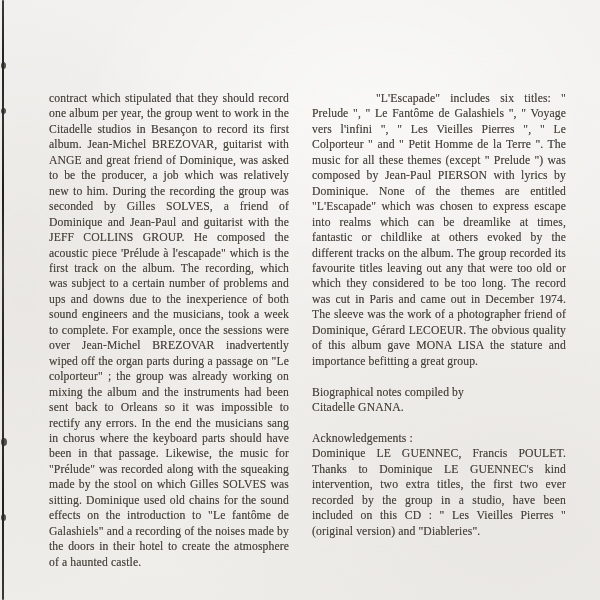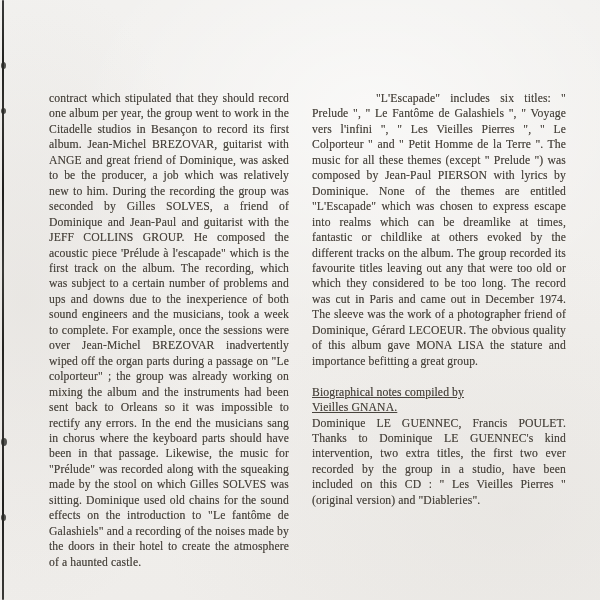--- a/index.html
+++ b/index.html
@@ -51,21 +51,21 @@
     letter-spacing: 0.1px;
     text-shadow: 0 0 0.6px rgba(73,68,61,0.55);
     margin-top: 47px;
   }
   .col-left  { left: 49px;  width: 240px; }
   .col-right { left: 312px; width: 254px; }
 
   p { margin: 0; }
   .justify { text-align: justify; text-justify: inter-word; }
   .first-indent { text-indent: 64px; }
-  .gap-above { margin-top: 15.45px; text-decoration: underline; }
+  .gap-above { margin-top: 15.45px; }
 </style>
 </head>
 <body>
 
 <div class="page">
 
   <div class="edge-line"></div>
   <div class="edge-blob b1"></div>
   <div class="edge-blob b2"></div>
   <div class="edge-blob b3"></div>
@@ -73,19 +73,20 @@
 
   <div class="col col-left">
     <p class="justify">contract which stipulated that they should record one album per year, the group went to work in the Citadelle studios in Besançon to record its first album. Jean-Michel BREZOVAR, guitarist with ANGE and great friend of Dominique, was asked to be the producer, a job which was relatively new to him. During the recording the group was seconded by Gilles SOLVES, a friend of Dominique and Jean-Paul and guitarist with the JEFF COLLINS GROUP. He composed the acoustic piece 'Prélude à l'escapade" which is the first track on the album. The recording, which was subject to a certain number of problems and ups and downs due to the inexperience of both sound engineers and the musicians, took a week to complete. For example, once the sessions were over Jean-Michel BREZOVAR inadvertently wiped off the organ parts during a passage on "Le colporteur" ; the group was already working on mixing the album and the instruments had been sent back to Orleans so it was impossible to rectify any errors. In the end the musicians sang in chorus where the keyboard parts should have been in that passage. Likewise, the music for "Prélude" was recorded along with the squeaking made by the stool on which Gilles SOLVES was sitting. Dominique used old chains for the sound effects on the introduction to "Le fantôme de Galashiels" and a recording of the noises made by the doors in their hotel to create the atmosphere of a haunted castle.</p>
   </div>
 
   <div class="col col-right">
     <p class="justify first-indent">"L'Escapade" includes six titles: " Prelude ", " Le Fantôme de Galashiels ", " Voyage vers l'infini ", " Les Vieilles Pierres ", " Le Colporteur " and " Petit Homme de la Terre ". The music for all these themes (except " Prelude ") was composed by Jean-Paul PIERSON with lyrics by Dominique. None of the themes are entitled "L'Escapade" which was chosen to express escape into realms which can be dreamlike at times, fantastic or childlike at others evoked by the different tracks on the album. The group recorded its favourite titles leaving out any that were too old or which they considered to be too long. The record was cut in Paris and came out in December 1974. The sleeve was the work of a photographer friend of Dominique, Gérard LECOEUR. The obvious quality of this album gave MONA LISA the stature and importance befitting a great group.</p>
 
     <p class="gap-above">
       <span>Biographical notes compiled by</span><br>
-      <span>Vieilles GNANA.</span>
+      <span>Citadelle GNANA.</span>
     </p>
 
+    <p class="gap-above">Acknowledgements :</p>
     <p class="justify">Dominique LE GUENNEC, Francis POULET. Thanks to Dominique LE GUENNEC's kind intervention, two extra titles, the first two ever recorded by the group in a studio, have been included on this CD : " Les Vieilles Pierres " (original version) and "Diableries".</p>
   </div>
 
 </div>
 
 </body></html>

